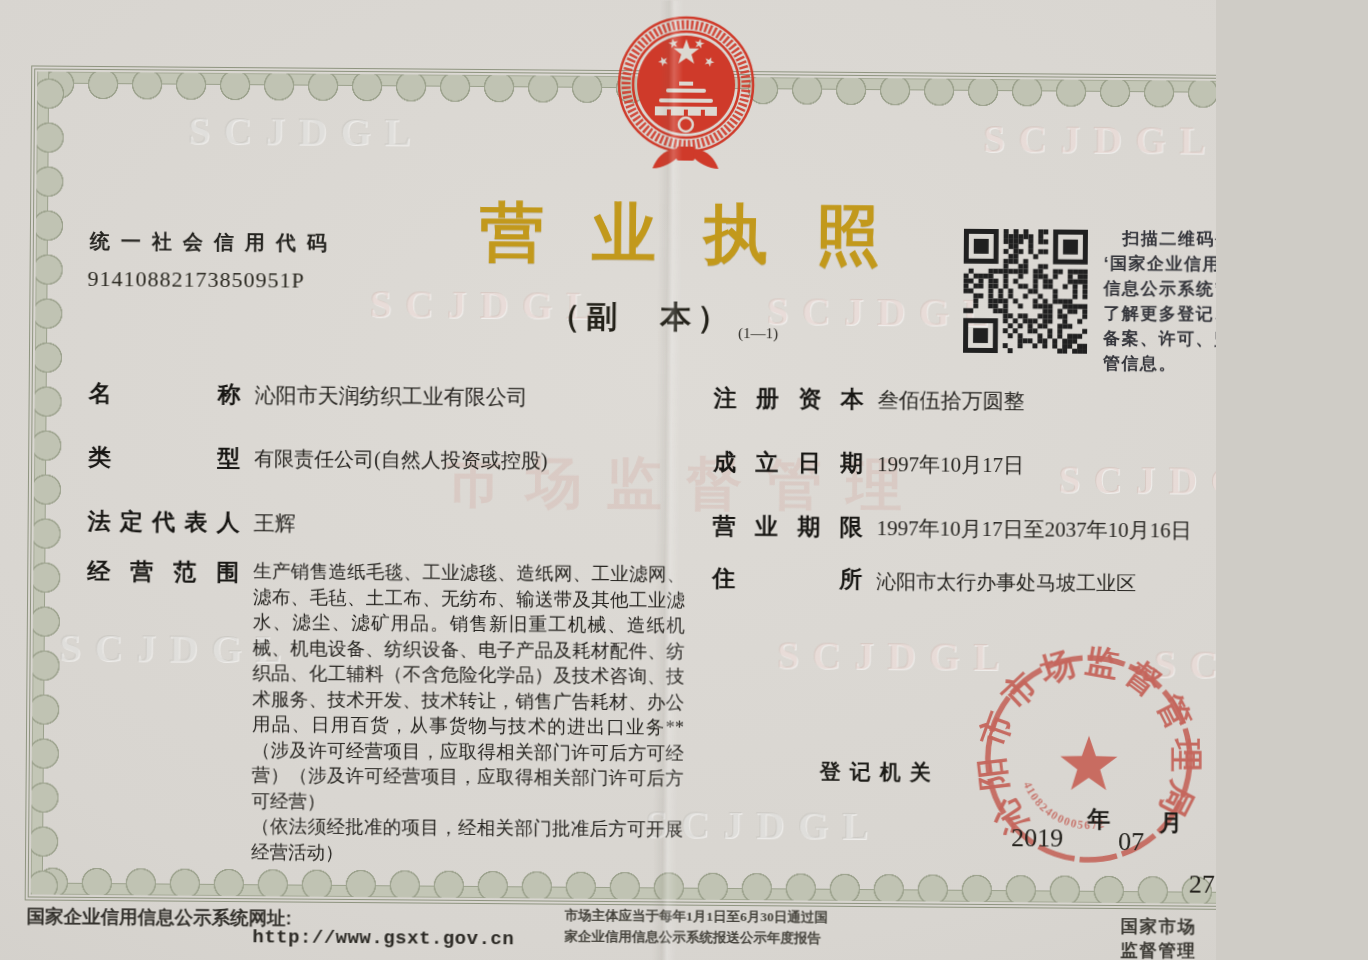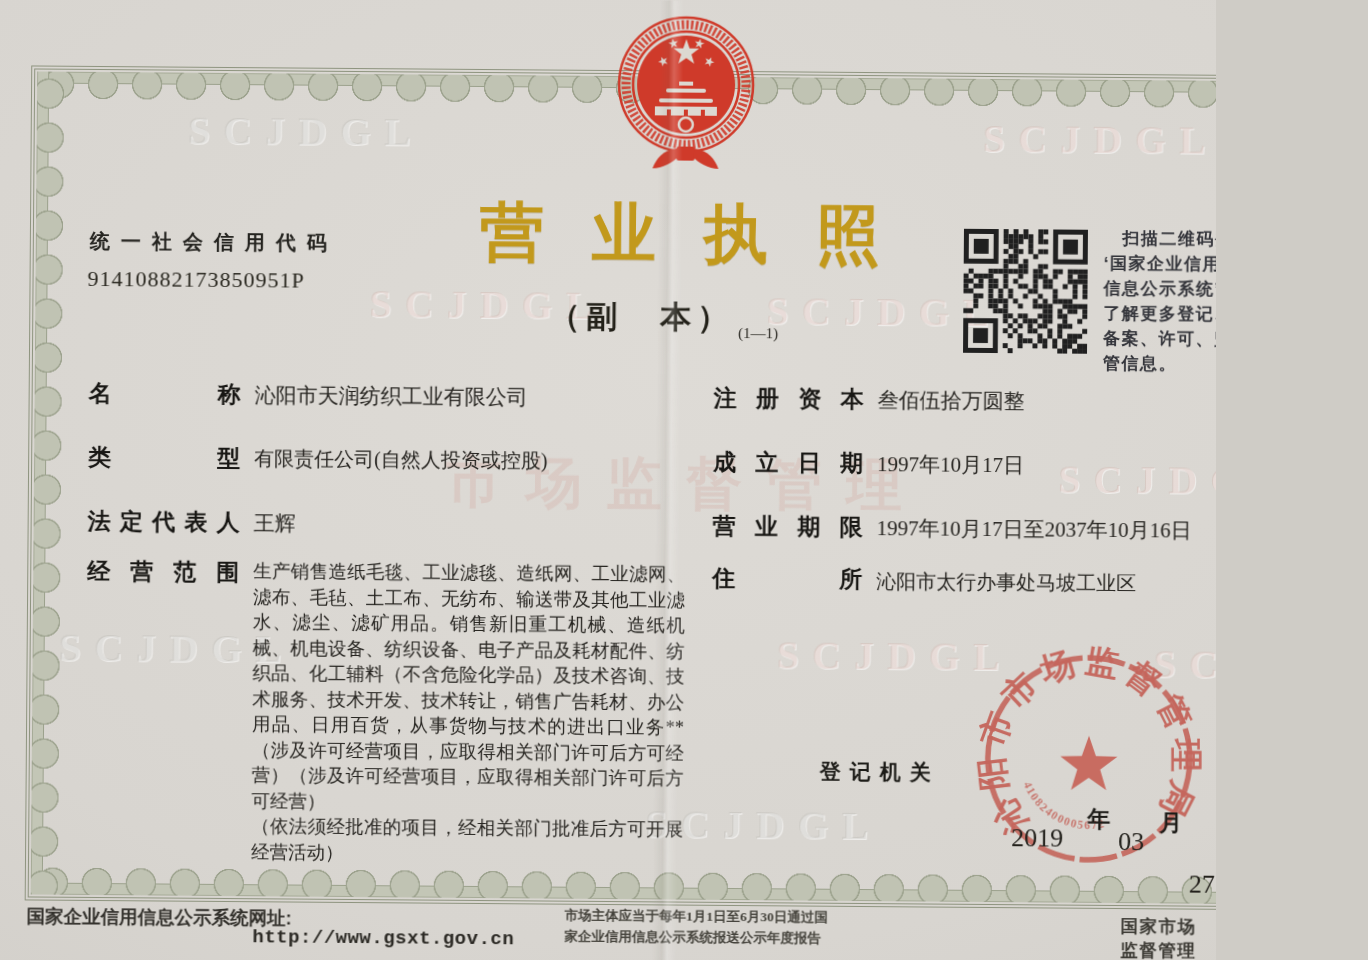--- a/index.html
+++ b/index.html
@@ -453,21 +453,21 @@
       <text fill="#c25a50" font-size="33" letter-spacing="7" opacity=".95">
         <textPath href="#sealTop" startOffset="64">沁阳市市场监督管理局</textPath>
       </text>
       <text fill="#c25a50" font-size="11.5" letter-spacing="1.5" opacity=".85">
         <textPath href="#sealBottom" startOffset="26">41082400005672</textPath>
       </text>
     </svg>
 
     <span class="date-part" style="left:1014px;top:820px">2019</span>
     <span class="date-cn" style="left:1090px;top:800px">年</span>
-    <span class="date-part" style="left:1121px;top:823px">03</span>
+    <span class="date-part" style="left:1121px;top:823px">07</span>
     <span class="date-cn" style="left:1162px;top:803px">月</span>
     <span class="date-part" style="left:1192px;top:865px">27</span>
     <span class="date-cn" style="left:1240px;top:805px">日</span>
 
     <div class="footer-website-label">国家企业信用信息公示系统网址:</div>
     <div class="footer-website-url">http://www.gsxt.gov.cn</div>
     <div class="footer-notice">
       <div>市场主体应当于每年1月1日至6月30日通过国</div>
       <div>家企业信用信息公示系统报送公示年度报告</div>
     </div>

